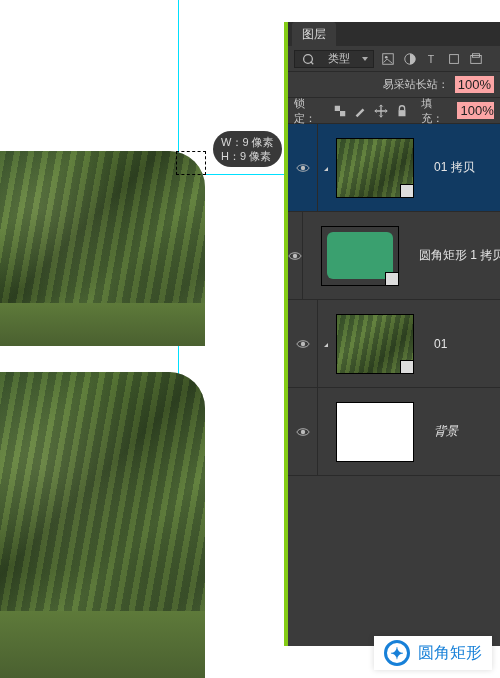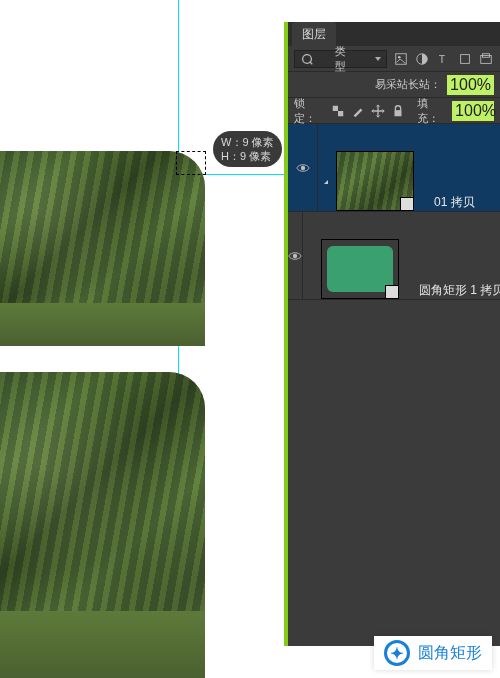--- a/index.html
+++ b/index.html
@@ -63,41 +63,41 @@
     border-top-left-radius: 3px; border-top-right-radius: 3px;
     color: #d8d8d8; font-size: 12px;
   }
   .toolbar-row {
     height: 26px; display: flex; align-items: center;
     padding: 0 6px; gap: 6px; border-bottom: 1px solid #2a2a2a;
   }
   .dropdown {
     display: inline-flex; align-items: center;
     background: #303030; border: 1px solid #222;
-    height: 18px; padding: 0 5px; gap: 20px; color: #ccc;
+    height: 18px; padding: 0 5px; gap: 12px; color: #ccc;
   }
   .drop-arrow {
     width: 0; height: 0; border-left: 3px solid transparent;
     border-right: 3px solid transparent; border-top: 4px solid #aaa;
   }
   .tool-icon {
     width: 16px; height: 16px; display: inline-flex;
     align-items: center; justify-content: center; color: #bbb;
   }
   .tool-icon svg { width: 14px; height: 14px; }
   .pct-box {
-    background: #bef264; color: #222; font-size: 16px;
+    background: #fca5a5; color: #222; font-size: 13px;
     padding: 1px 3px; min-width: 26px; text-align: right;
   }
   .lock-row { font-size: 11px; }
   .lock-row .lbl { margin-right: 2px; }
   .spacer { flex: 1; }
   .layers { height: calc(100% - 24px - 26px - 26px - 26px); overflow: hidden; }
   .layer-row {
-    display: flex; align-items: flex-end;
+    display: flex; align-items: center;
     border-bottom: 1px solid #2a2a2a; height: 88px;
   }
   .layer-row.selected { background: #113a62; }
   .eye-col {
     width: 30px; height: 100%; display: flex;
     align-items: center; justify-content: center;
     border-right: 1px solid #2a2a2a;
   }
   .eye-col svg { width: 14px; height: 14px; fill: #bbb; }
   .thumb-wrap {
@@ -277,19 +277,48 @@
             <circle cx="8" cy="8" r="2.5" fill="#bbb"></circle>
           </svg>
         </div>
         <div class="thumb-wrap">
           <div class="thumb green-rect">
             <div class="thumb-badge"></div>
           </div>
         </div>
         <div class="layer-name">圆角矩形 1 拷贝</div>
       </div>
+      <div class="layer-row">
+        <div class="eye-col">
+          <svg viewBox="0 0 16 16">
+            <path d="M1 8 C3 3 13 3 15 8 C13 13 3 13 1 8Z" fill="none" stroke="#bbb"></path>
+            <circle cx="8" cy="8" r="2.5" fill="#bbb"></circle>
+          </svg>
+        </div>
+        <div class="thumb-wrap">
+          <div class="link-ind"><svg viewBox="0 0 10 10">
+              <path d="M2 8 L6 4 L6 8 Z" fill="#ccc"></path>
+            </svg></div>
+          <div class="thumb jungle-thumb">
+            <div class="thumb-badge"></div>
+          </div>
+        </div>
+        <div class="layer-name">01</div>
+      </div>
+      <div class="layer-row">
+        <div class="eye-col">
+          <svg viewBox="0 0 16 16">
+            <path d="M1 8 C3 3 13 3 15 8 C13 13 3 13 1 8Z" fill="none" stroke="#bbb"></path>
+            <circle cx="8" cy="8" r="2.5" fill="#bbb"></circle>
+          </svg>
+        </div>
+        <div class="thumb-wrap">
+          <div class="thumb"></div>
+        </div>
+        <div class="layer-name italic">背景</div>
+      </div>
     </div>
 </div>
 
 <div class="watermark">
   <span class="wm-icon">✦</span>
   <span>圆角矩形</span>
 </div>
 
 </body></html>

